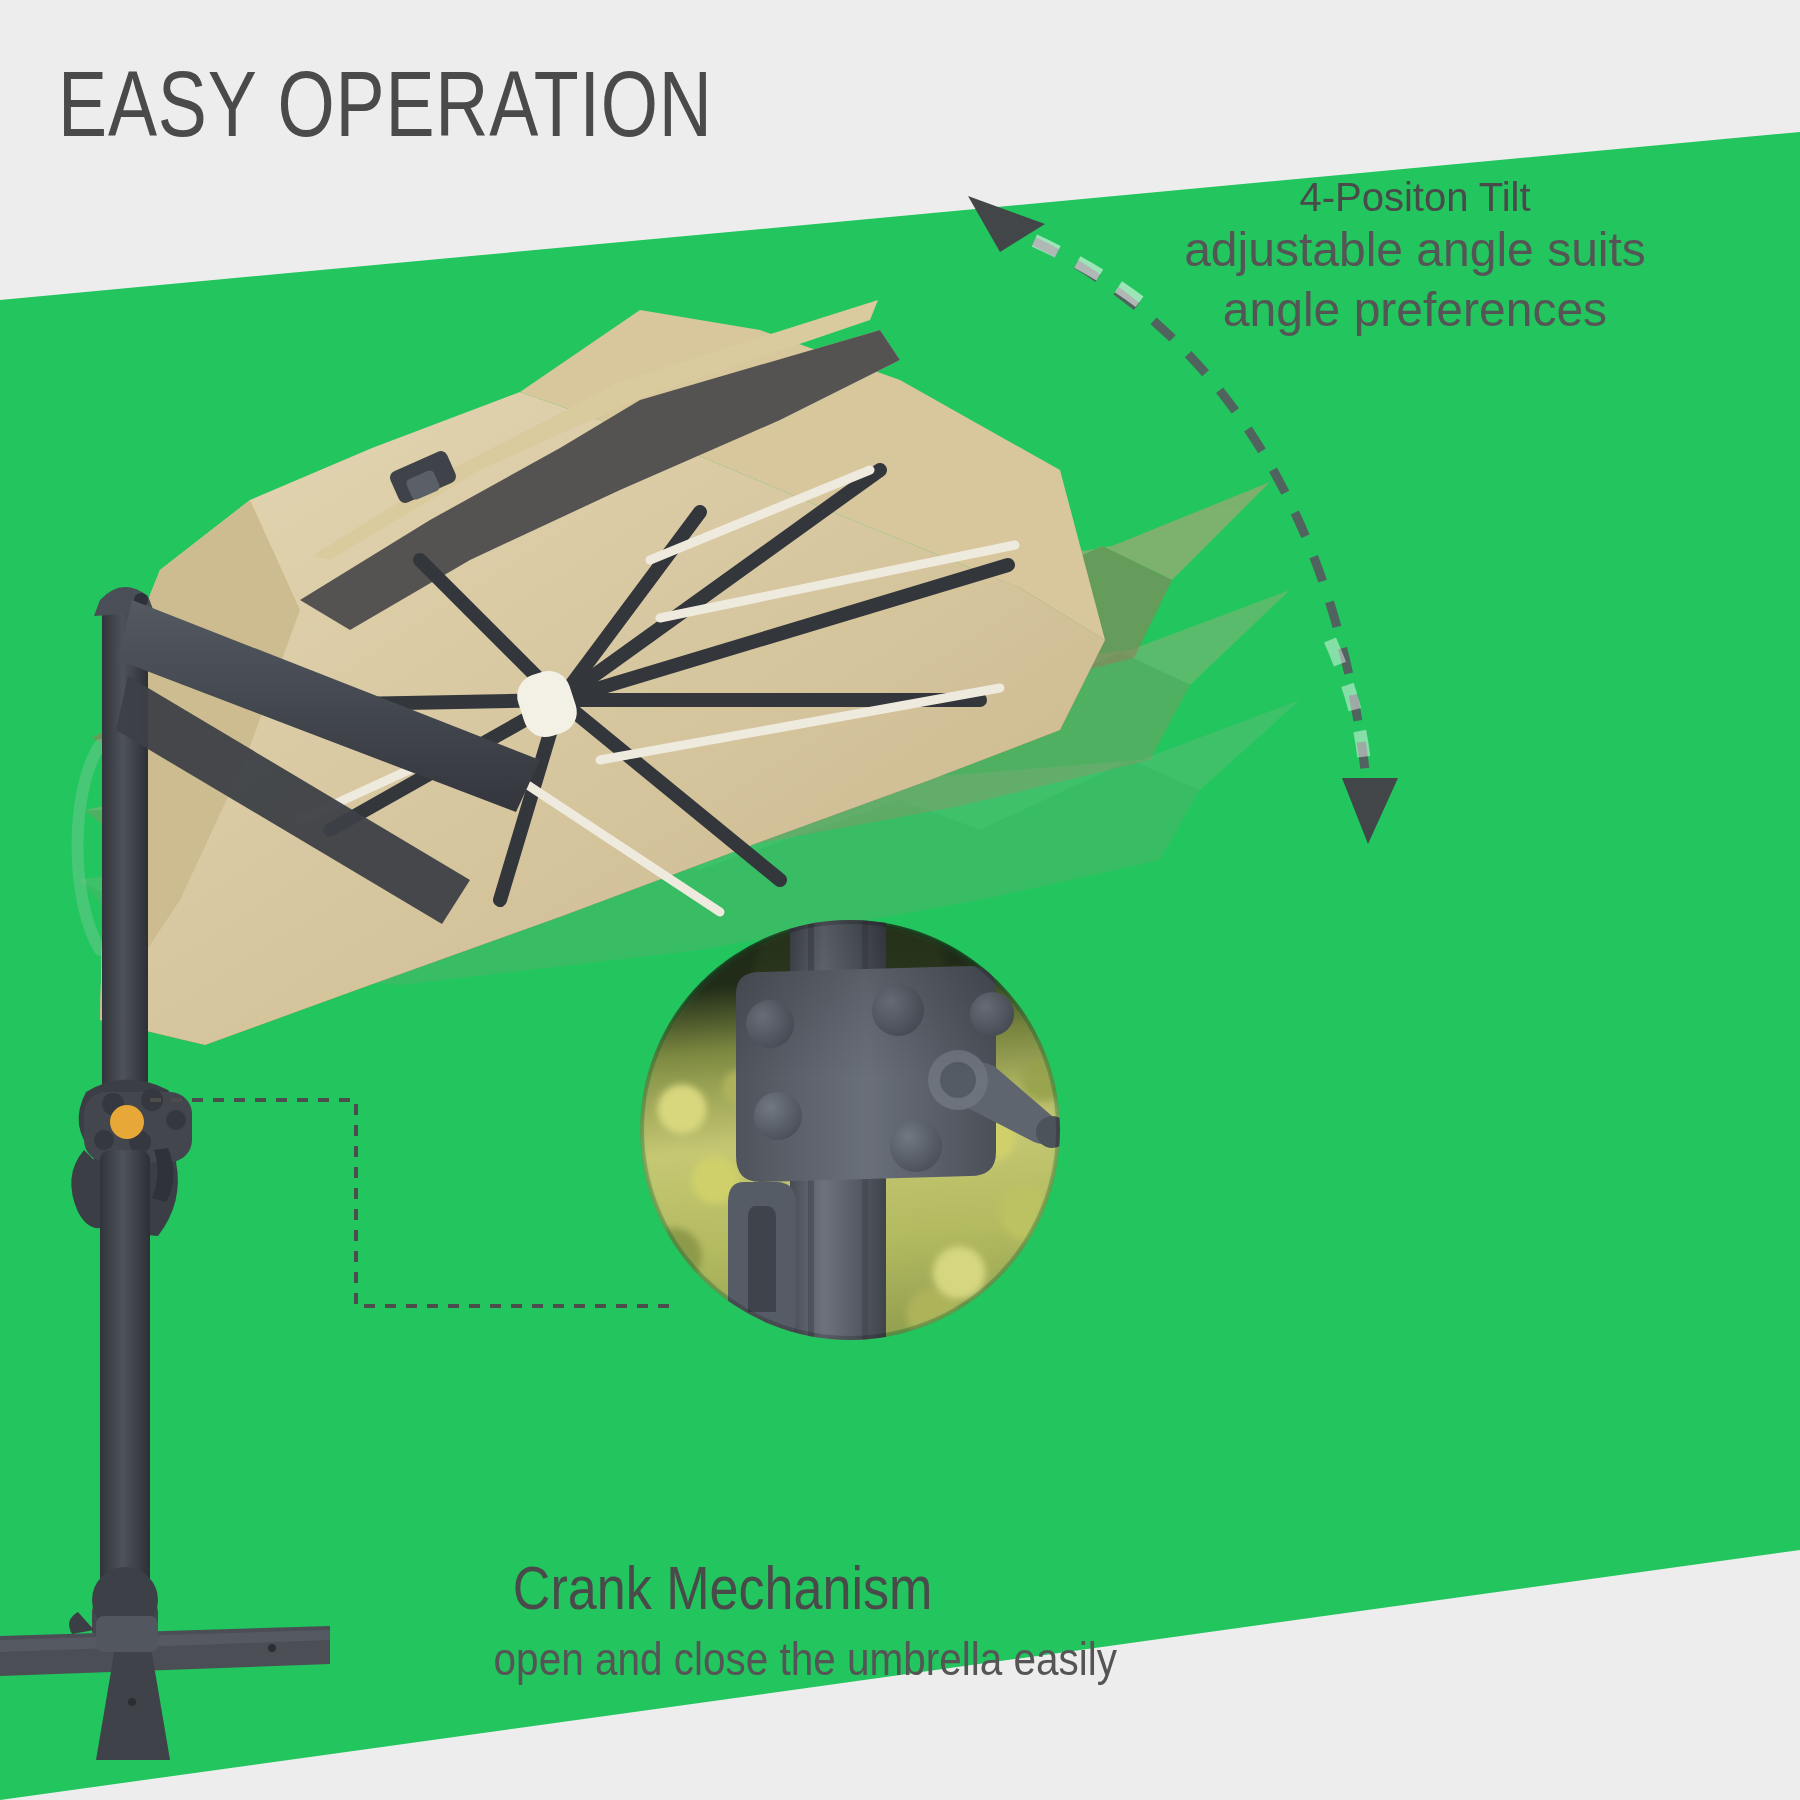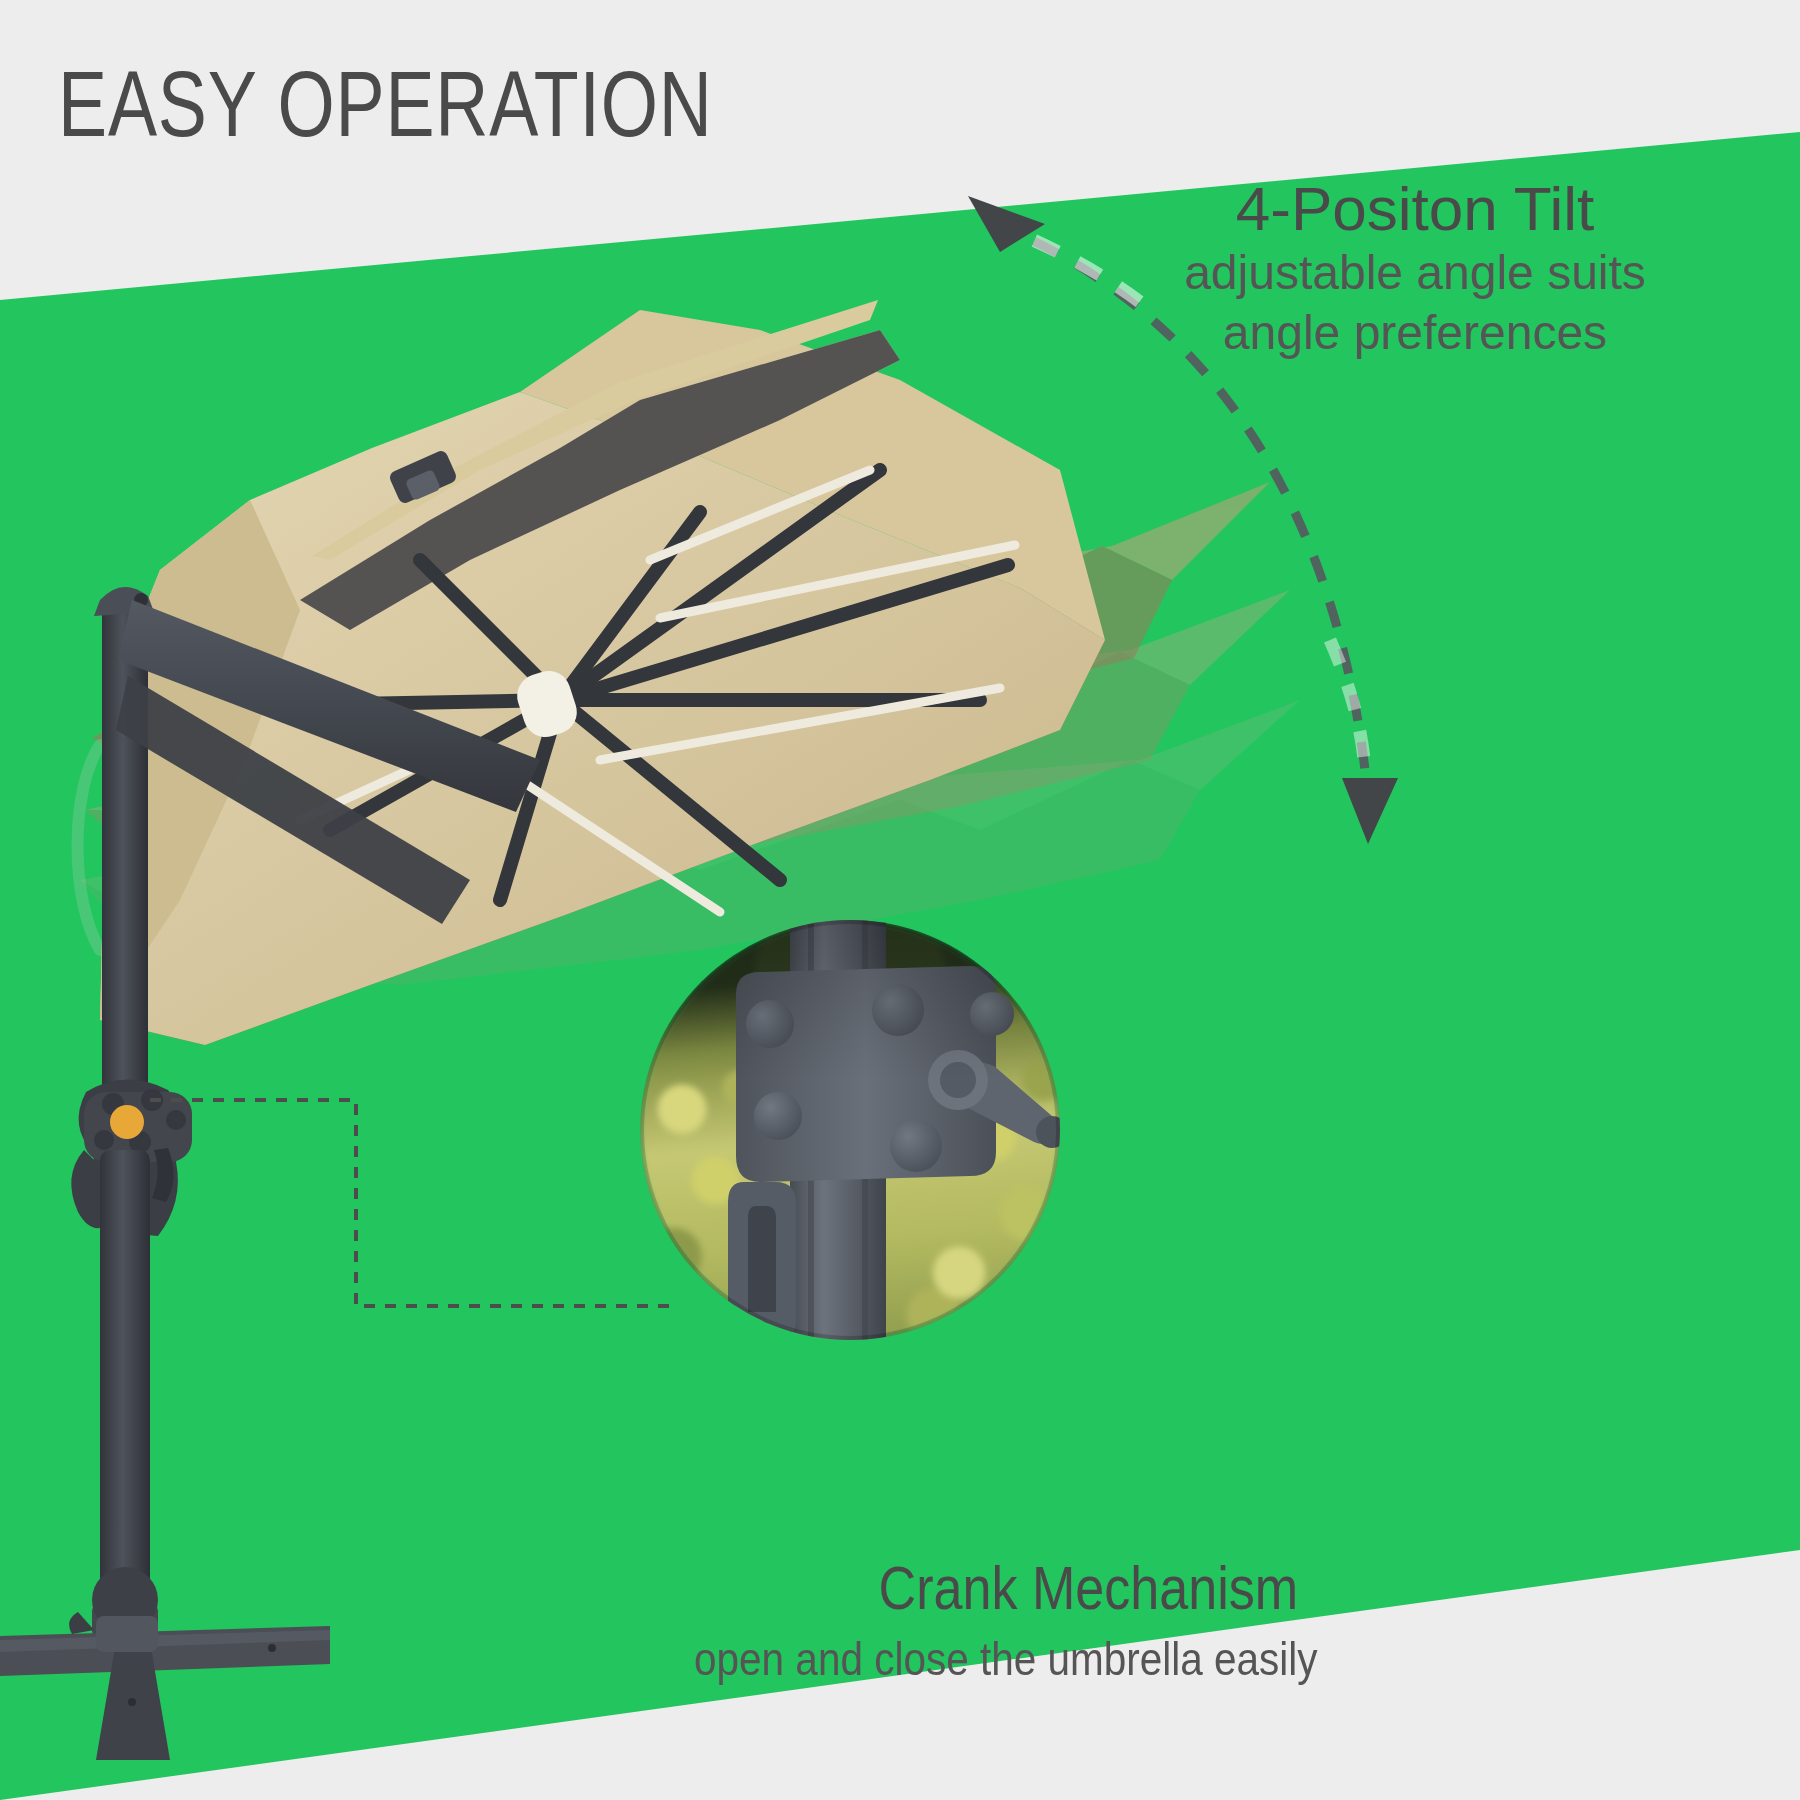--- a/index.html
+++ b/index.html
@@ -25,26 +25,26 @@
     font-size:92px;line-height:1;letter-spacing:1px;
     color:#4a4a4a;font-weight:400;
     transform:scaleX(.80);transform-origin:left center;
     white-space:nowrap;
   }
 
   .tilt-block{
     position:absolute;left:1035px;top:176px;width:760px;
     text-align:center;color:#4a4a4a;
   }
-  .tilt-title{font-size:62px;line-height:1.05;font-weight:400;white-space:nowrap;}
+  .tilt-title{font-size:40px;line-height:1.05;font-weight:400;white-space:nowrap;}
   .tilt-sub{font-size:48px;line-height:1.14;font-weight:300;margin-top:5px;color:#555;}
 
   .crank-block{
-    position:absolute;left:415px;top:1555px;width:960px;
-    text-align:right;color:#4a4a4a;
+    position:absolute;left:436px;top:1555px;width:960px;
+    text-align:left;color:#4a4a4a;
   }
   .crank-title{font-size:62px;line-height:1.05;font-weight:400;
                transform:scaleX(.84);transform-origin:center;}
   .crank-sub{font-size:46px;line-height:1.1;font-weight:300;margin-top:14px;color:#555;
              transform:scaleX(.88);transform-origin:center;}
 
   
   .vec{position:absolute;left:0;top:0;width:1800px;height:1800px;overflow:visible;}
 
   

